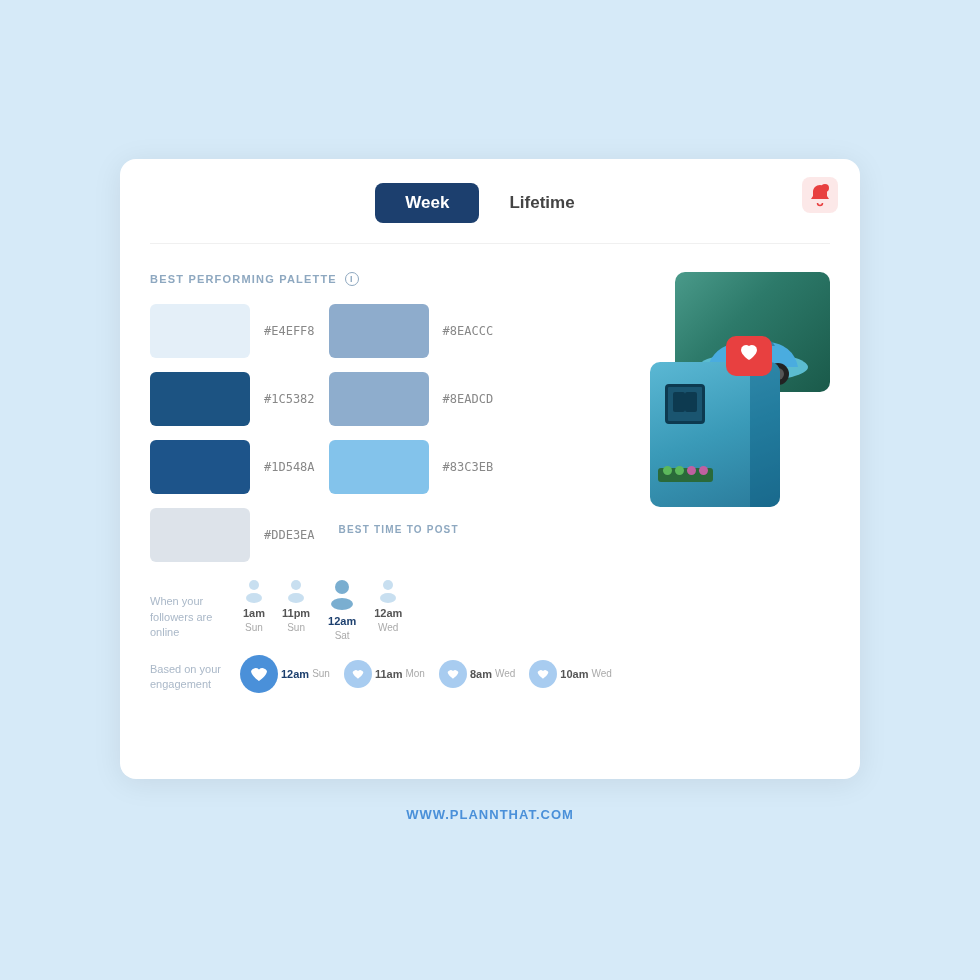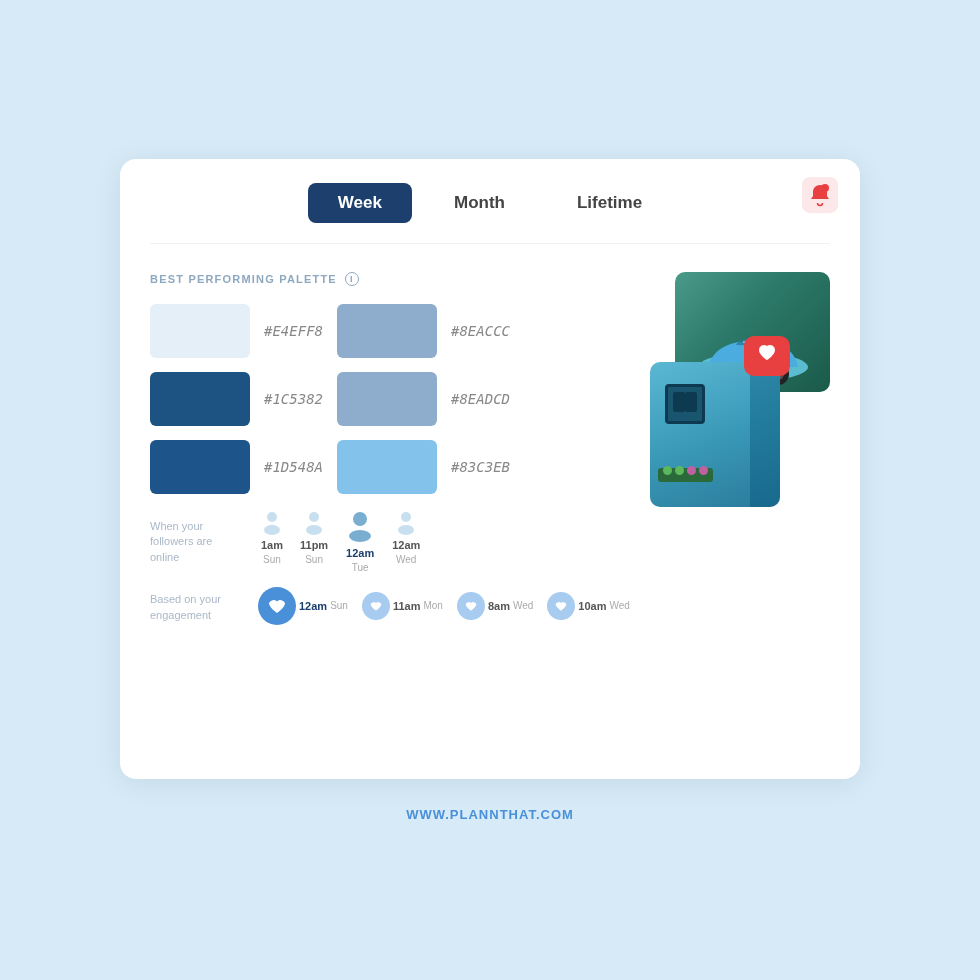--- a/index.html
+++ b/index.html
@@ -33,21 +33,21 @@
       width: 36px;
       height: 36px;
     }
 
     
     .tab-bar {
       display: flex;
       align-items: flex-start;
       justify-content: center;
       padding: 24px 0 10px 0;
-      gap: 12px;
+      gap: 0;
     }
 
     .tab-item {
       padding: 10px 30px;
       font-size: 17px;
       font-weight: 600;
       color: #444;
       cursor: pointer;
       border-radius: 8px;
       transition: background 0.2s;
@@ -110,24 +110,23 @@
     }
 
     .color-swatch {
       width: 100px;
       height: 54px;
       border-radius: 6px;
       flex-shrink: 0;
     }
 
     .color-label {
-      font-size: 14px;
+      font-size: 12px;
       color: #888;
       font-family: monospace;
-      font-style: italic;
     }
 
     
     .right-section {
       flex: 1;
       display: flex;
       flex-direction: column;
       gap: 12px;
       position: relative;
     }
@@ -181,22 +180,22 @@
       font-size: 10px;
       font-weight: 700;
       color: #8ea8c0;
       letter-spacing: 1.2px;
       text-transform: uppercase;
       margin-bottom: 10px;
     }
 
     .best-time-row {
       display: flex;
-      align-items: center;
-      gap: 28px;
+      align-items: flex-end;
+      gap: 10px;
       margin-bottom: 14px;
     }
 
     .best-time-label {
       font-size: 11px;
       color: #aab8c8;
       width: 80px;
       flex-shrink: 0;
       line-height: 1.4;
       padding-top: 4px;
@@ -281,21 +280,20 @@
     <svg viewBox="0 0 36 36" fill="none" xmlns="http://www.w3.org/2000/svg">
       <rect width="36" height="36" rx="8" fill="#e84040" opacity="0.12"></rect>
       <path d="M18 8c-4 0-7 3-7 7v4l-2 3h18l-2-3v-4c0-4-3-7-7-7z" fill="#e84040"></path>
       <path d="M15.5 26c0 1.4 1.1 2.5 2.5 2.5s2.5-1.1 2.5-2.5" stroke="#e84040" stroke-width="1.5" fill="none"></path>
       <circle cx="23" cy="11" r="4" fill="#e84040"></circle>
     </svg>
   </div>
 
   <div class="tab-bar">
     <div class="tab-item active">Week</div>
-    <div class="tab-item">Month</div>
     <div class="tab-item">Lifetime</div>
   </div>
 
   <div class="divider"></div>
 
   <div class="main-content">
 
     <div class="palette-section">
       <div class="palette-title">
         <span>BEST PERFORMING PALETTE</span>
@@ -316,20 +314,27 @@
         <span class="color-label">#8EADCD</span>
       </div>
 
       <div class="palette-row">
         <div class="color-swatch" style="background:#1D548A;"></div>
         <span class="color-label">#1D548A</span>
         <div class="color-swatch" style="background:#83C3EB;"></div>
         <span class="color-label">#83C3EB</span>
       </div>
 
+      <div class="palette-row">
+        <div class="color-swatch" style="background:#DDE3EA;"></div>
+        <span class="color-label">#DDE3EA</span>
+        <div style="flex:1; display:flex; flex-direction:column; justify-content:flex-end; padding-left:10px;">
+          <div class="best-time-title">BEST TIME TO POST</div>
+        </div>
+      </div>
 
       <div class="best-time-row">
         <div class="best-time-label">When your followers are online</div>
         <div class="time-slots">
 
           <div class="time-slot">
             <svg class="time-slot-icon" viewBox="0 0 28 28">
               <circle cx="14" cy="9" r="5" fill="#c8dff0"></circle>
               <ellipse cx="14" cy="22" rx="8" ry="5" fill="#c8dff0"></ellipse>
             </svg>
@@ -345,21 +350,21 @@
             <span class="time-text">11pm</span>
             <span class="day-text">Sun</span>
           </div>
 
           <div class="time-slot">
             <svg class="time-slot-icon large" viewBox="0 0 36 36">
               <circle cx="18" cy="11" r="7" fill="#7aaed0"></circle>
               <ellipse cx="18" cy="28" rx="11" ry="6" fill="#7aaed0"></ellipse>
             </svg>
             <span class="time-text highlight">12am</span>
-            <span class="day-text">Tue</span>
+            <span class="day-text">Sat</span>
           </div>
 
           <div class="time-slot">
             <svg class="time-slot-icon" viewBox="0 0 28 28">
               <circle cx="14" cy="9" r="5" fill="#c8dff0"></circle>
               <ellipse cx="14" cy="22" rx="8" ry="5" fill="#c8dff0"></ellipse>
             </svg>
             <span class="time-text">12am</span>
             <span class="day-text">Wed</span>
           </div>

